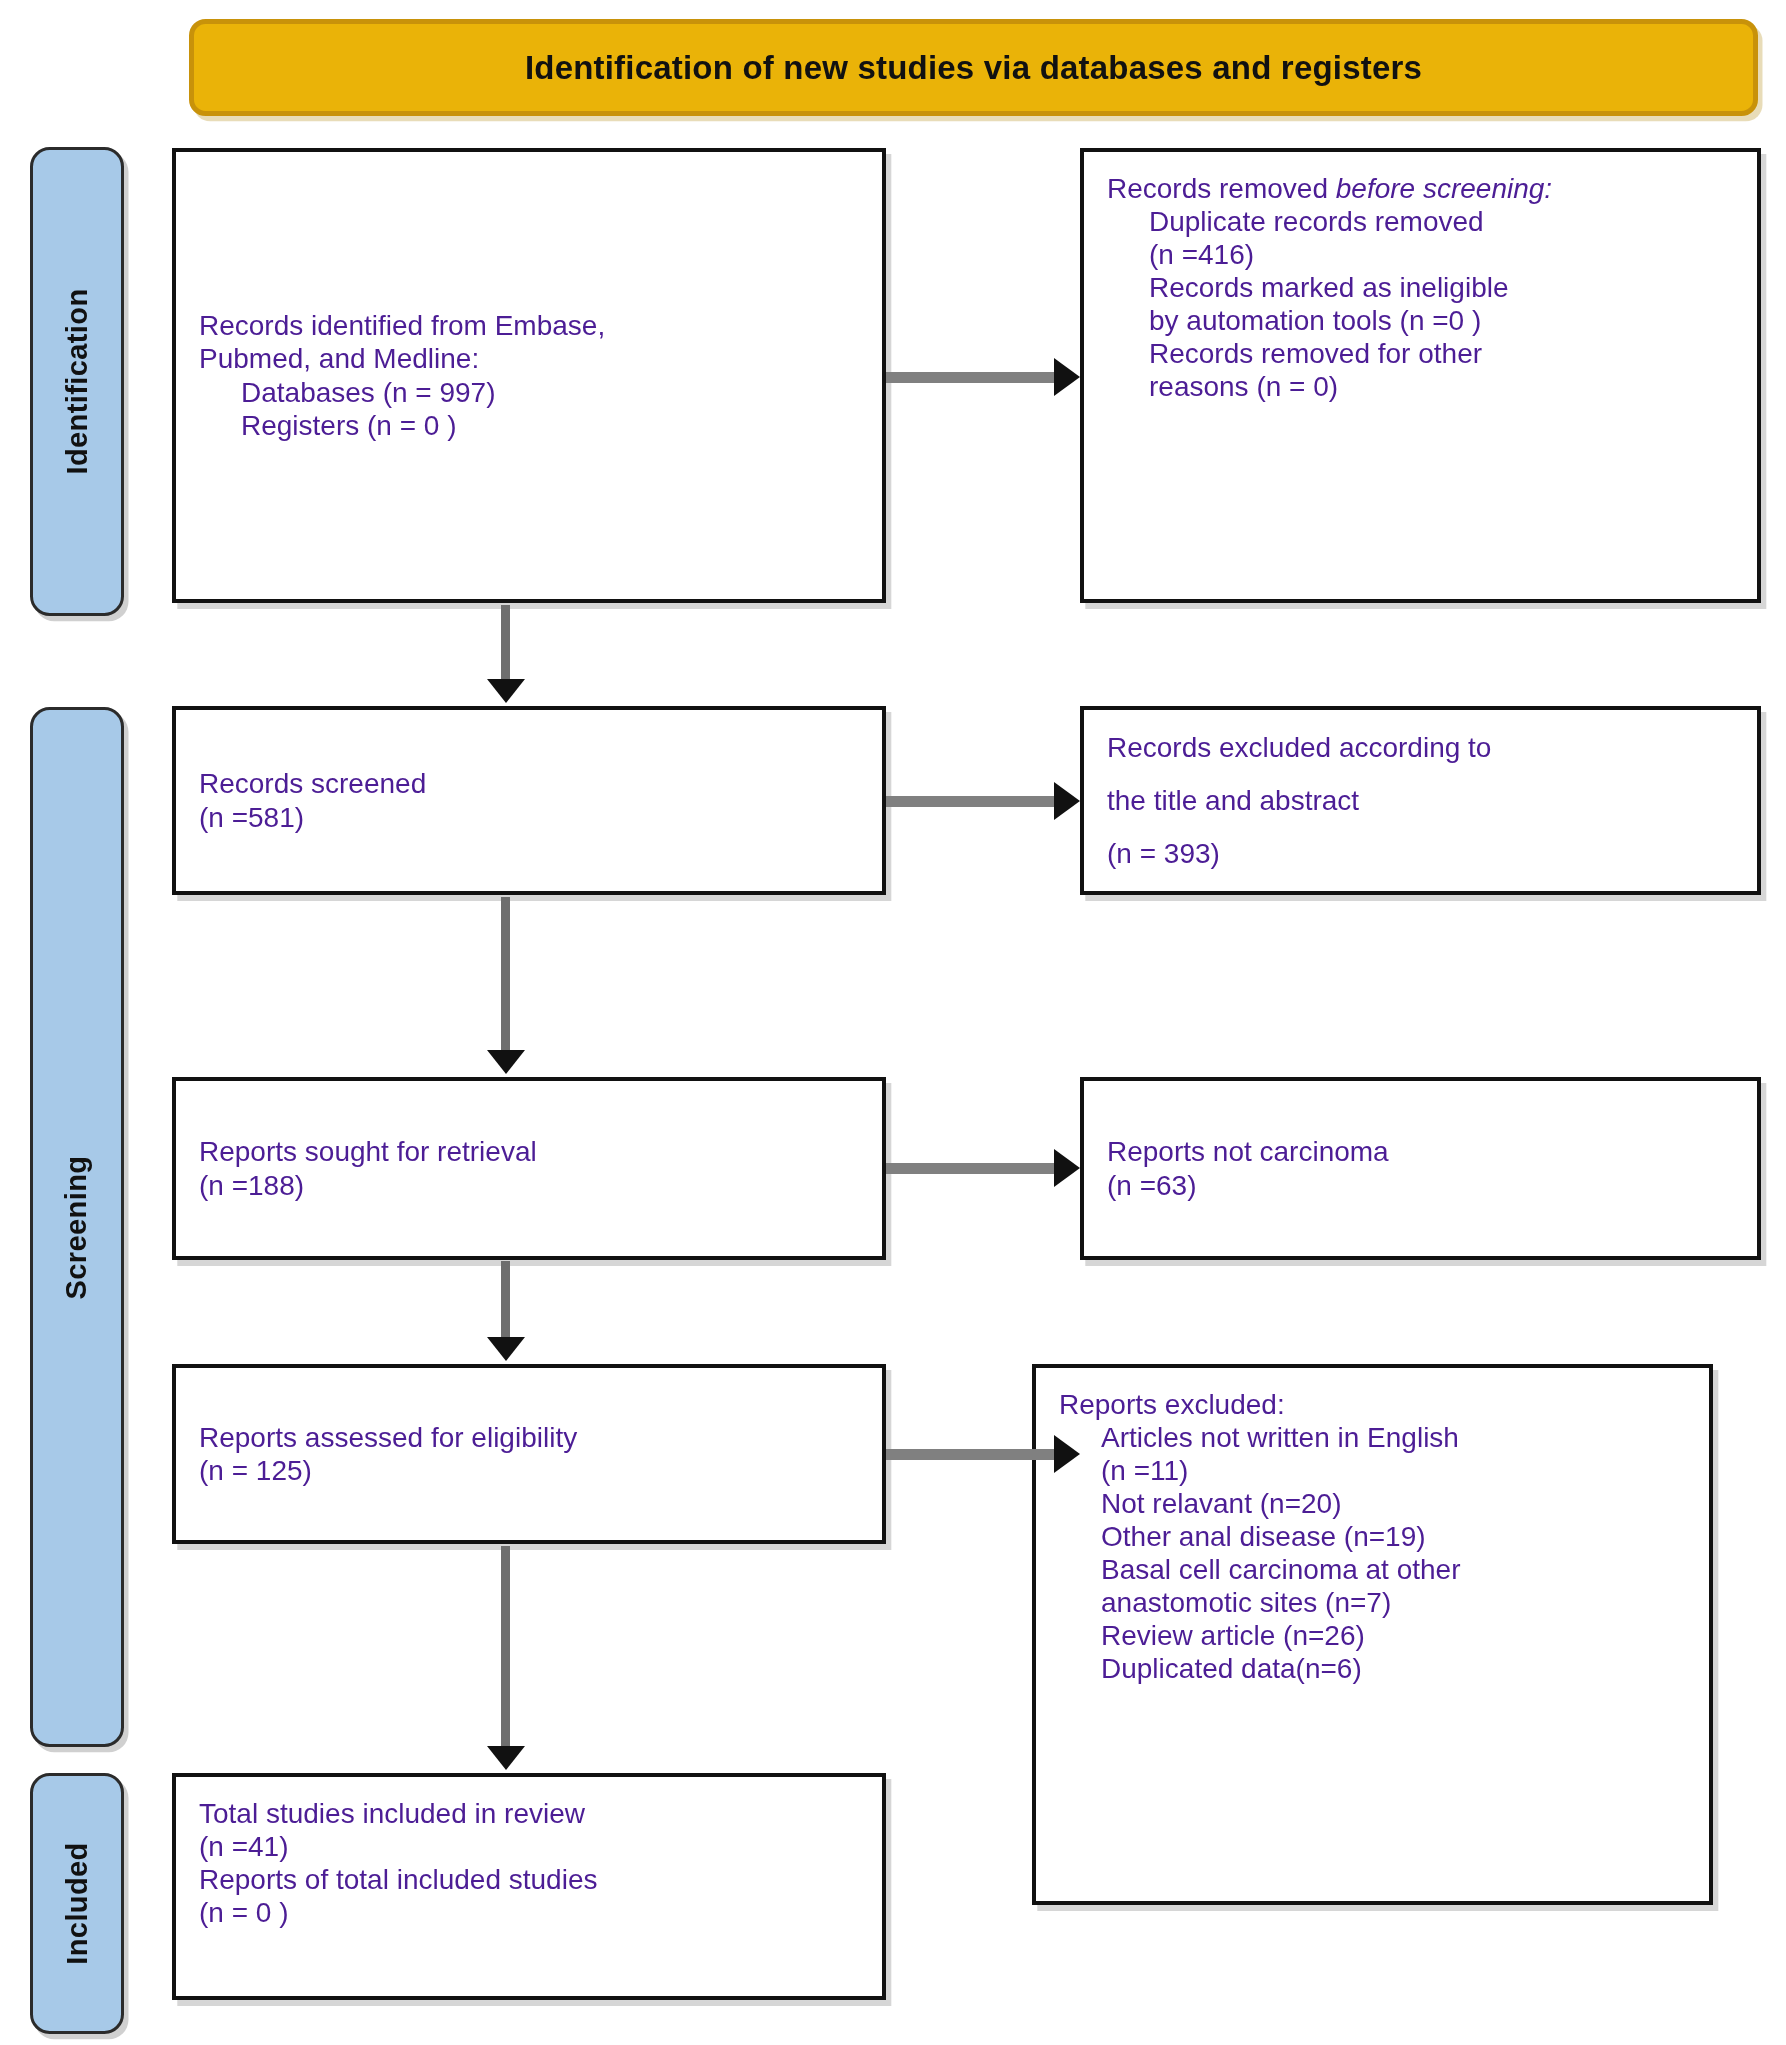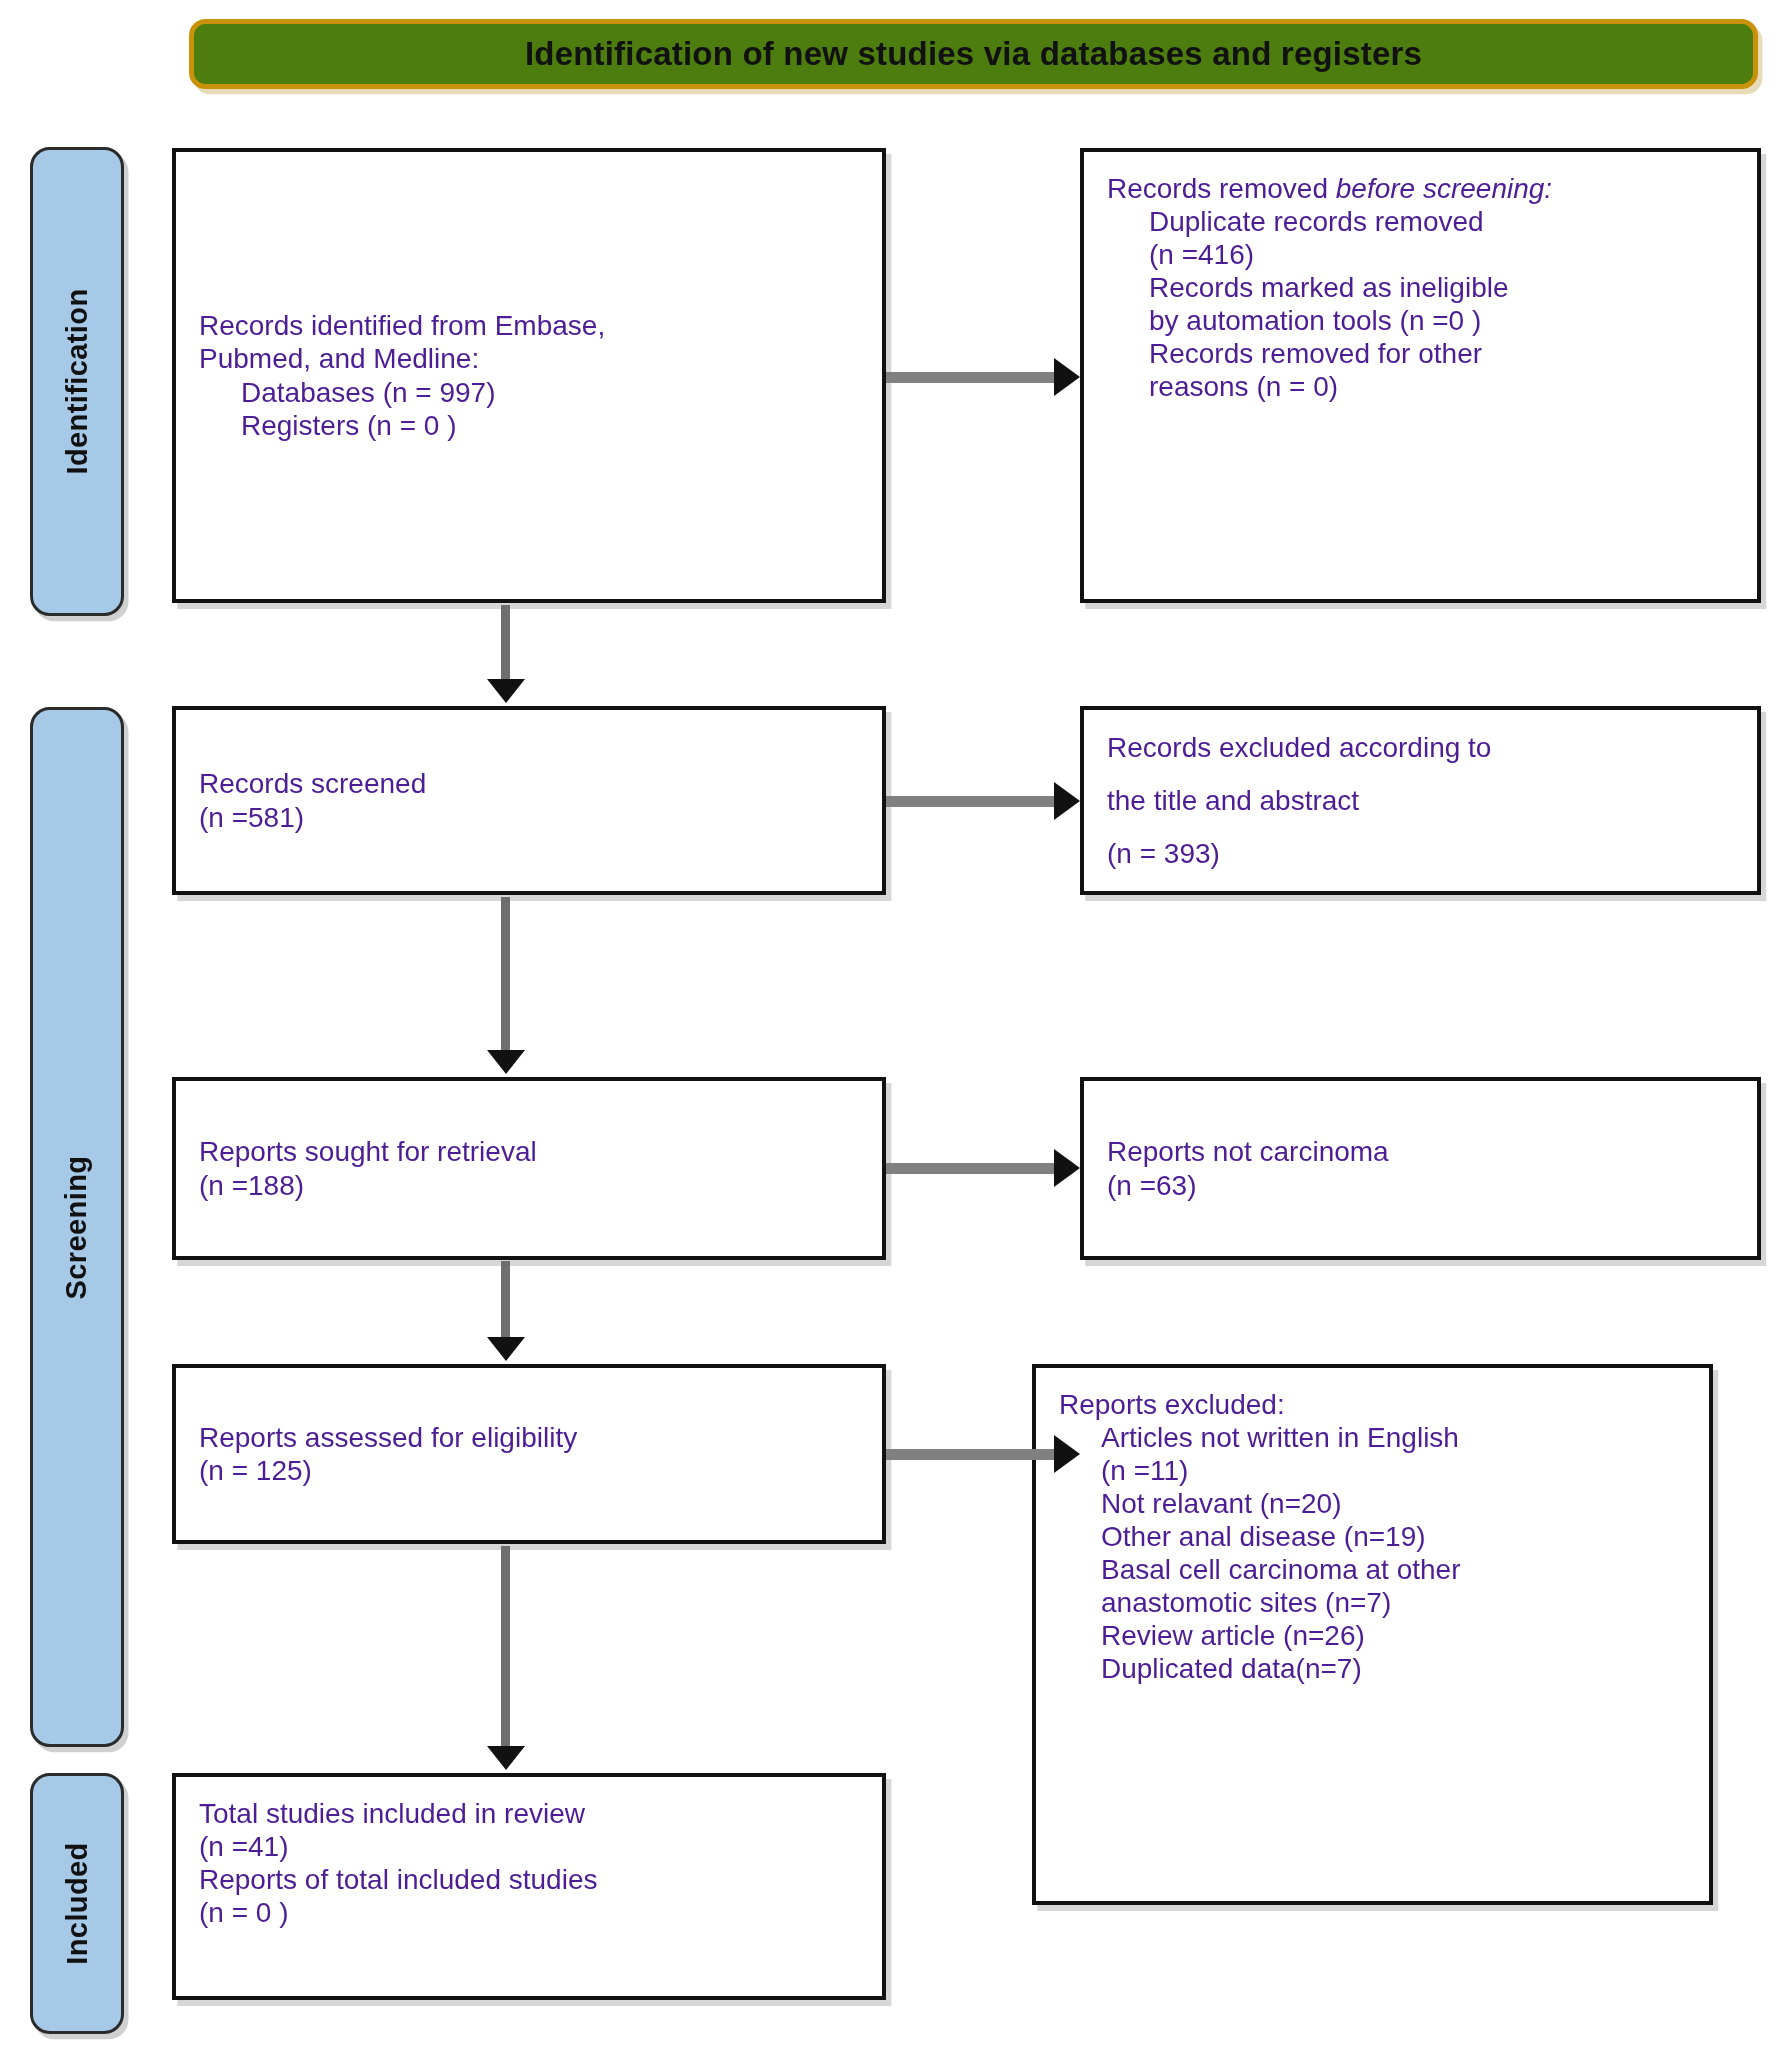--- a/index.html
+++ b/index.html
@@ -18,22 +18,22 @@
     background: #ffffff;
     overflow: hidden;
   }
 
   
   .banner {
     position: absolute;
     left: 189px;
     top: 19px;
     width: 1569px;
-    height: 70px;
-    background: #4d7c0f;
+    height: 97px;
+    background: #eab308;
     border: 5.3px solid #C8920A;
     border-radius: 16.6px;
     box-sizing: border-box;
     display: flex;
     align-items: center;
     justify-content: center;
     box-shadow: 4.5px 5.3px 0 rgba(180,140,20,0.30);
   }
   .banner-title {
     font-size: 33px;
@@ -212,21 +212,21 @@
 
   <div class="box" id="box-excluded-rep">
     <div class="box-text">Reports excluded:</div>
     <div class="box-text" style="padding-left:42px">Articles not written in English</div>
     <div class="box-text" style="padding-left:42px">(n =11)</div>
     <div class="box-text" style="padding-left:42px">Not relavant (n=20)</div>
     <div class="box-text" style="padding-left:42px">Other anal disease (n=19)</div>
     <div class="box-text" style="padding-left:42px">Basal cell carcinoma at other</div>
     <div class="box-text" style="padding-left:42px">anastomotic sites (n=7)</div>
     <div class="box-text" style="padding-left:42px">Review article (n=26)</div>
-    <div class="box-text" style="padding-left:42px">Duplicated data(n=7)</div>
+    <div class="box-text" style="padding-left:42px">Duplicated data(n=6)</div>
   </div>
 
   <div class="box" id="box-included">
     <div class="box-text">Total studies included in review</div>
     <div class="box-text">(n =41)</div>
     <div class="box-text">Reports of total included studies</div>
     <div class="box-text">(n = 0 )</div>
   </div>
 
   <div class="h-arrow" id="arrow-h-1"></div>

